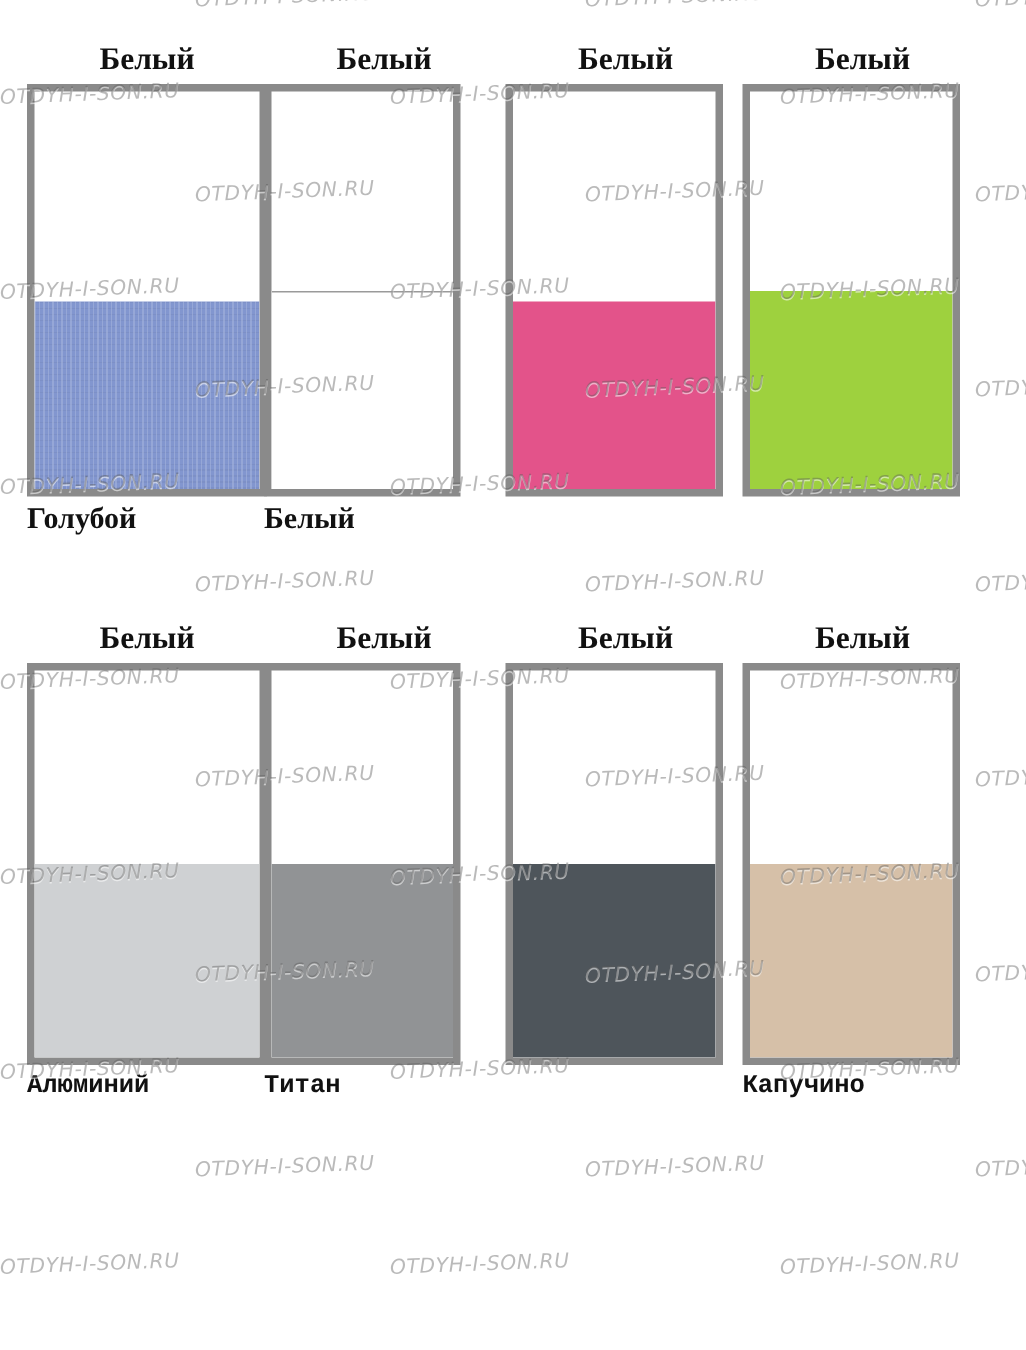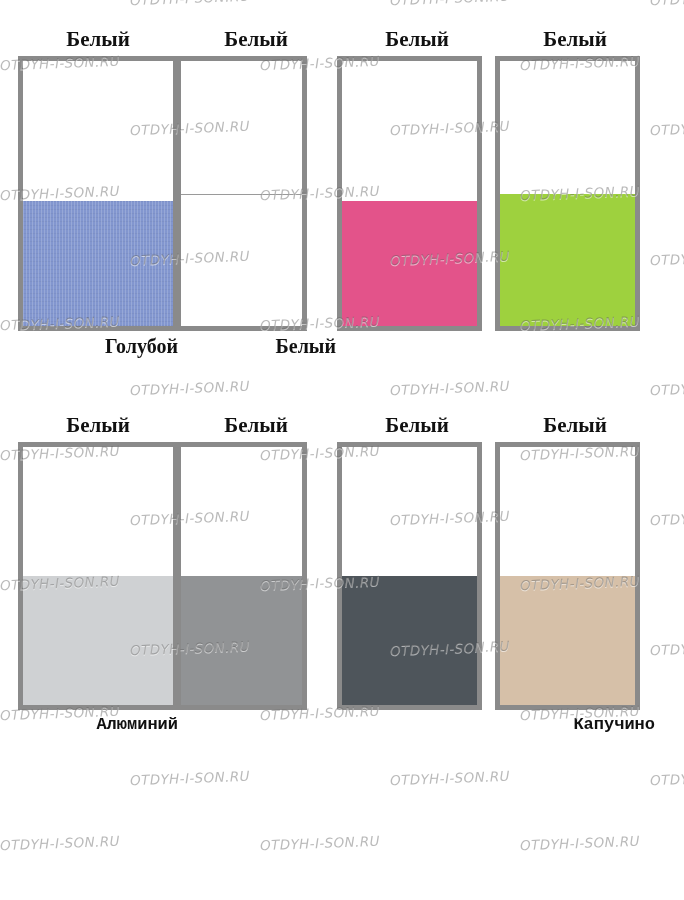--- a/index.html
+++ b/index.html
@@ -68,21 +68,21 @@
     line-height: 26px;
     text-align: center;
     font-weight: bold;
     font-size: 21px;
     color: #111111;
     white-space: nowrap;
   }
   .cap-bottom {
     height: 30px;
     line-height: 30px;
-    text-align: right;
+    text-align: left;
     font-weight: bold;
     font-size: 20px;
     color: #111111;
     white-space: nowrap;
   }
   
   #color-row-1 .cap-bottom {
     font-family: Liberation Mono, monospace;
     font-size: 17px;
   }
@@ -172,20 +172,21 @@
         <div class="fill-bottom" id="f-1-0" style="background: rgb(207, 209, 211); height: 50%;"></div>
       </div>
       <div class="cap-bottom">Алюминий</div>
     </div>
 
     <div class="swatch-cell c1">
       <div class="cap-top">Белый</div>
       <div class="swatch-box short narrow" style="border-color: rgb(138, 138, 138);">
         <div class="fill-bottom" id="f-1-1" style="background: rgb(145, 147, 149); height: 50%;"></div>
       </div>
+      <div class="cap-bottom">Титан</div>
     </div>
 
     <div class="swatch-cell c2">
       <div class="cap-top">Белый</div>
       <div class="swatch-box short wide" style="border-color: rgb(138, 138, 138);">
         <div class="fill-bottom" id="f-1-2" style="background: rgb(78, 85, 91); height: 50%;"></div>
       </div>
     </div>
 
     <div class="swatch-cell c3">

